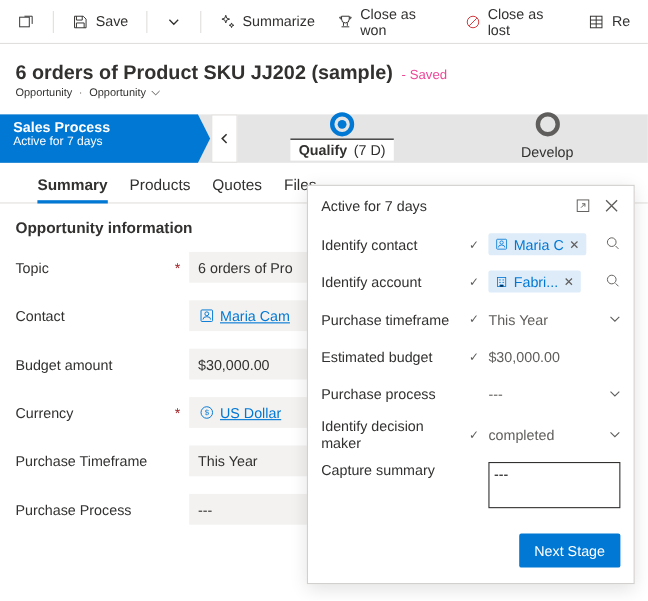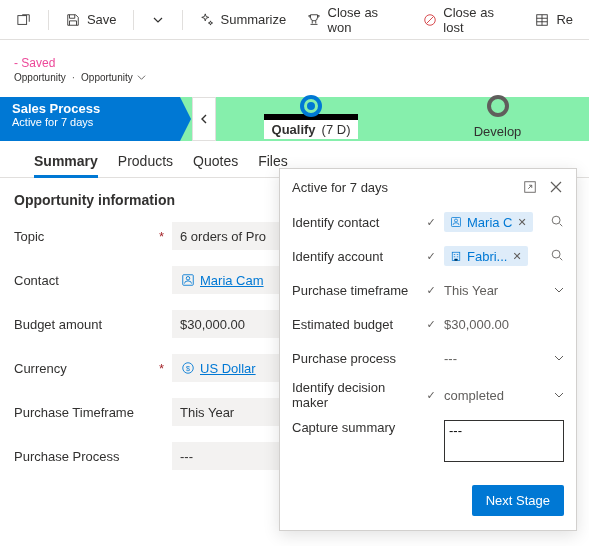--- a/index.html
+++ b/index.html
@@ -12,32 +12,32 @@
   .ico { display: inline-flex; width: 16px; height: 16px; align-items: center; justify-content: center; }
   
   
   .header { padding: 16px 14px 8px; }
   .title-row { display: flex; align-items: baseline; gap: 8px; }
   .title { font-size: 18px; font-weight: 600; }
   .saved { font-size: 12px; color: #ec4899; }
   .subtitle { font-size: 10px; color: #323130; margin-top: 2px; display: flex; align-items: center; gap: 6px; }
   
   
-  .process-bar { display: flex; align-items: stretch; height: 44px; background: #86efac; position: relative; margin-top: 6px; }
+  .process-bar { display: flex; align-items: stretch; height: 44px; background: #e5e5e5; position: relative; margin-top: 6px; }
   .process-active { background: #0078d4; color: #fff; padding: 4px 20px 4px 12px; flex: 0 0 180px; position: relative; }
   .process-active::after { content: ""; position: absolute; right: -11px; top: 0; width: 0; height: 0; border-top: 22px solid transparent; border-bottom: 22px solid transparent; border-left: 11px solid #0078d4; }
   .process-title { font-size: 13px; font-weight: 600; }
   .process-sub { font-size: 11px; }
   .process-chevron-back { width: 24px; display: flex; align-items: center; justify-content: center; border: 1px solid #e1dfdd; background: #fff; cursor: pointer; margin-left: 12px; }
   .process-stage { flex: 1; display: flex; flex-direction: column; align-items: center; justify-content: flex-end; padding-bottom: 2px; position: relative; cursor: pointer; }
   .stage-ring { width: 22px; height: 22px; border: 4px solid #605e5c; border-radius: 50%; position: absolute; top: -2px; }
   .stage-ring.current { border-color: #0078d4; }
   .stage-ring.current::after { content: ""; position: absolute; inset: 3px; background: #0078d4; border-radius: 50%; }
   .stage-label { font-size: 13px; color: #323130; }
-  .stage-current-wrap { background: #fff; border-top: 6px solid #000000; display: flex; align-items: center; gap: 6px; padding: 2px 8px; }
+  .stage-current-wrap { background: #fff; border-top: 1px solid #000000; display: flex; align-items: center; gap: 6px; padding: 2px 8px; }
   
   
   .tabs { display: flex; gap: 20px; padding: 12px 14px 0; border-bottom: 1px solid #e1dfdd; }
   .tab { padding-bottom: 8px; cursor: pointer; font-size: 14px; position: relative; }
   .tab.active { font-weight: 600; margin-left: 20px; }
   .tab.active::after { content: ""; position: absolute; left: 0; right: 0; bottom: -1px; height: 3px; background: #0078d4; }
   
   
   .section-title { font-size: 14px; font-weight: 600; padding: 14px 14px 6px; }
   .form-row { display: flex; align-items: center; padding: 8px 14px; gap: 8px; }
@@ -124,20 +124,21 @@
           <rect x="2" y="2" width="12" height="12" fill="none" stroke="#323130"></rect>
           <path d="M2 6 h12 M2 10 h12 M8 2 v12" stroke="#323130"></path>
         </svg>
       </span>
       <span>Re</span>
     </span>
 </div>
 
 <div class="header">
   <div class="title-row">
+    <span class="title">6 orders of Product SKU JJ202 (sample)</span>
     <span class="saved">- Saved</span>
   </div>
   <div class="subtitle">
     <span>Opportunity</span>
     <span class="muted">·</span>
     <span style="display:inline-flex;align-items:center;gap:4px;">
         <span>Opportunity</span>
         <svg width="9" height="9" viewBox="0 0 10 10">
           <path d="M1 3 l4 4 l4 -4" fill="none" stroke="#605e5c"></path>
         </svg>

